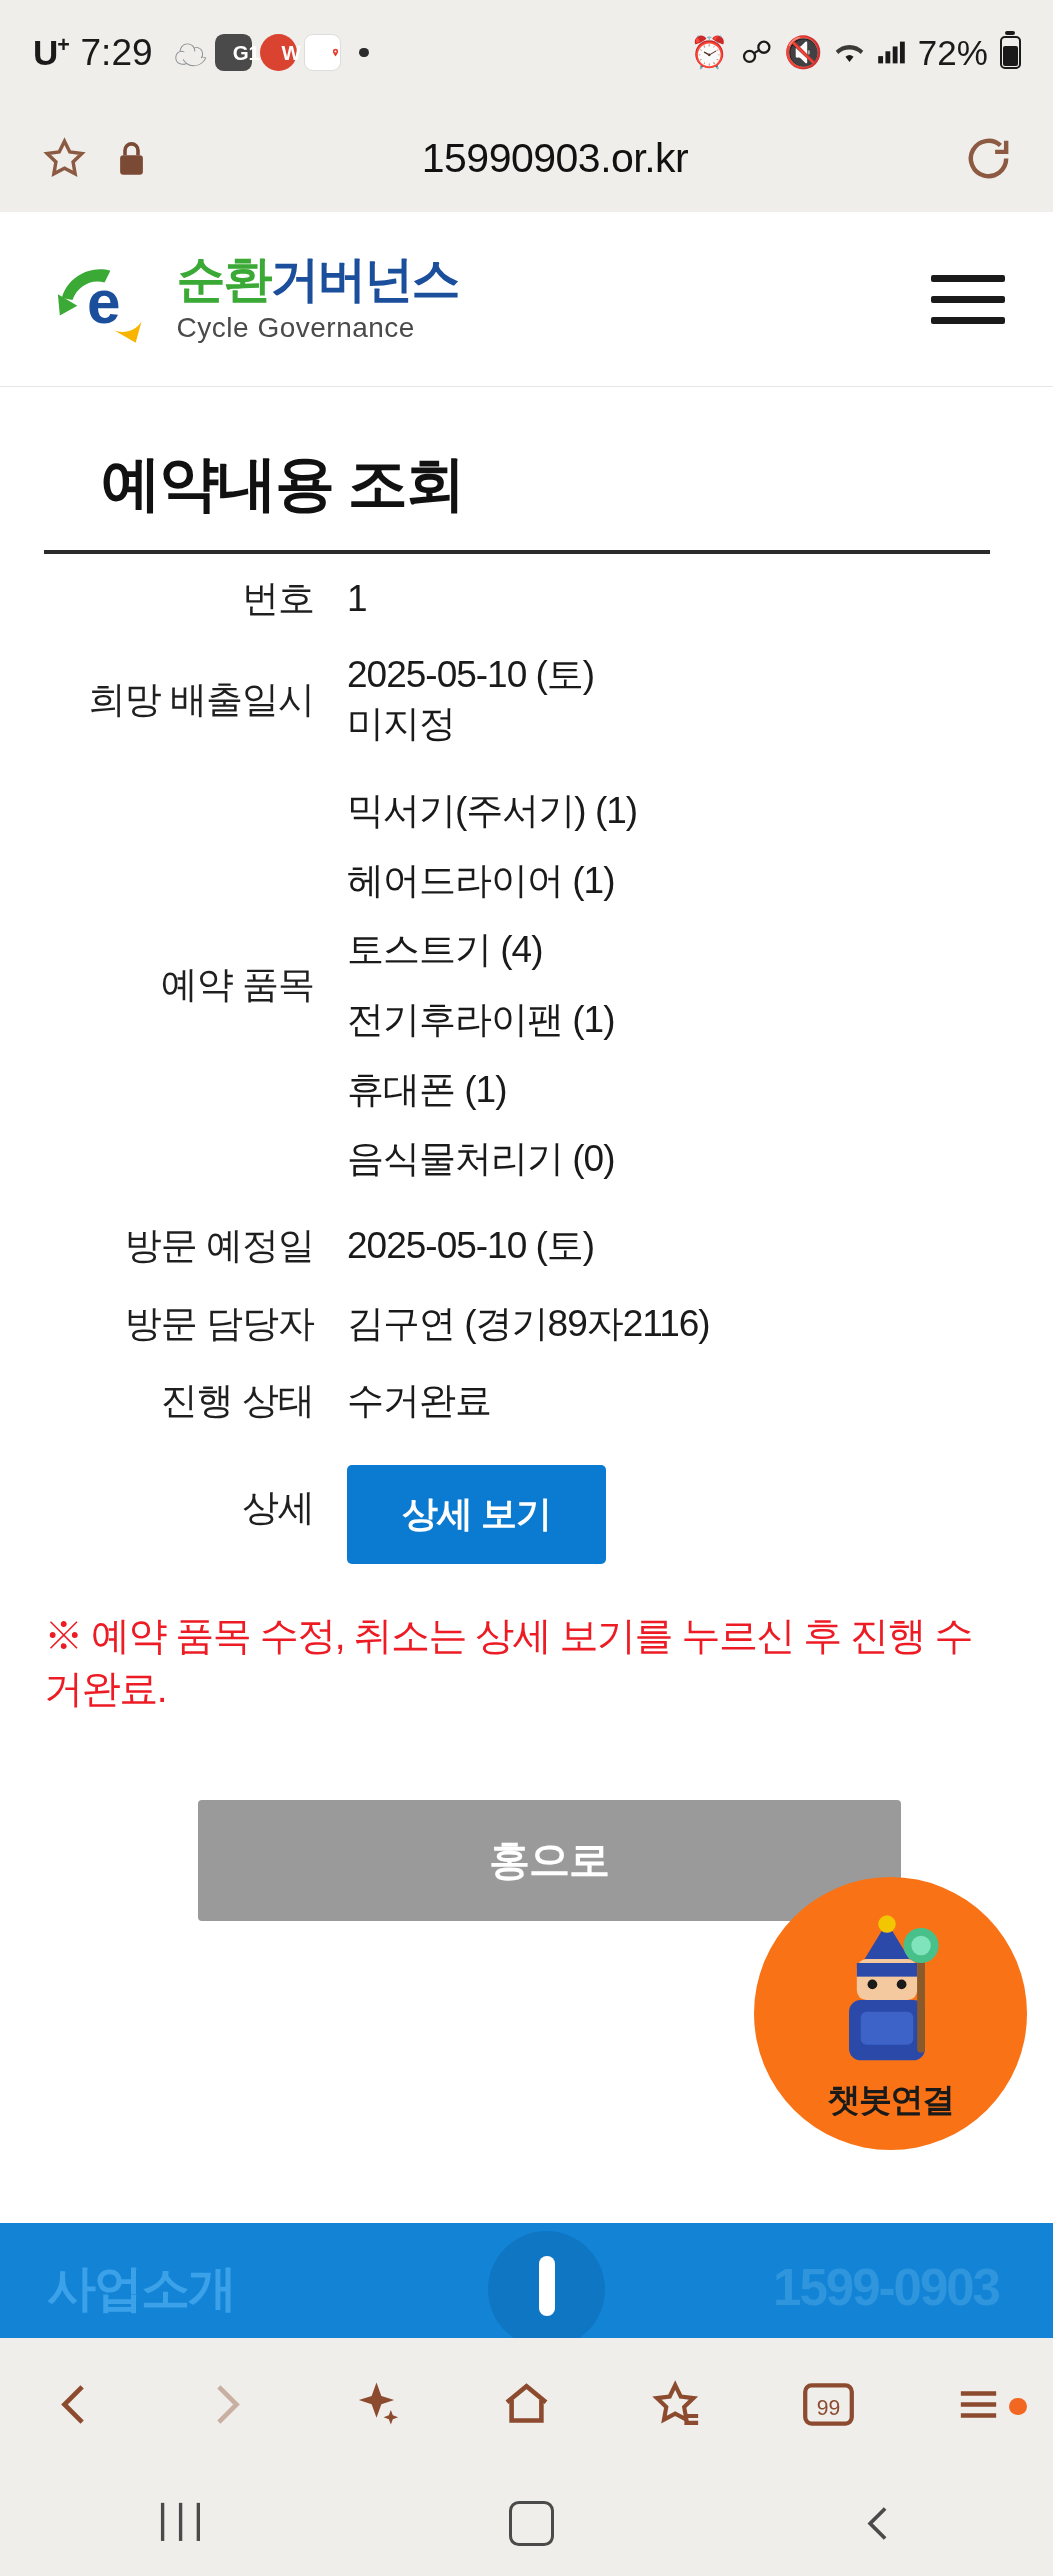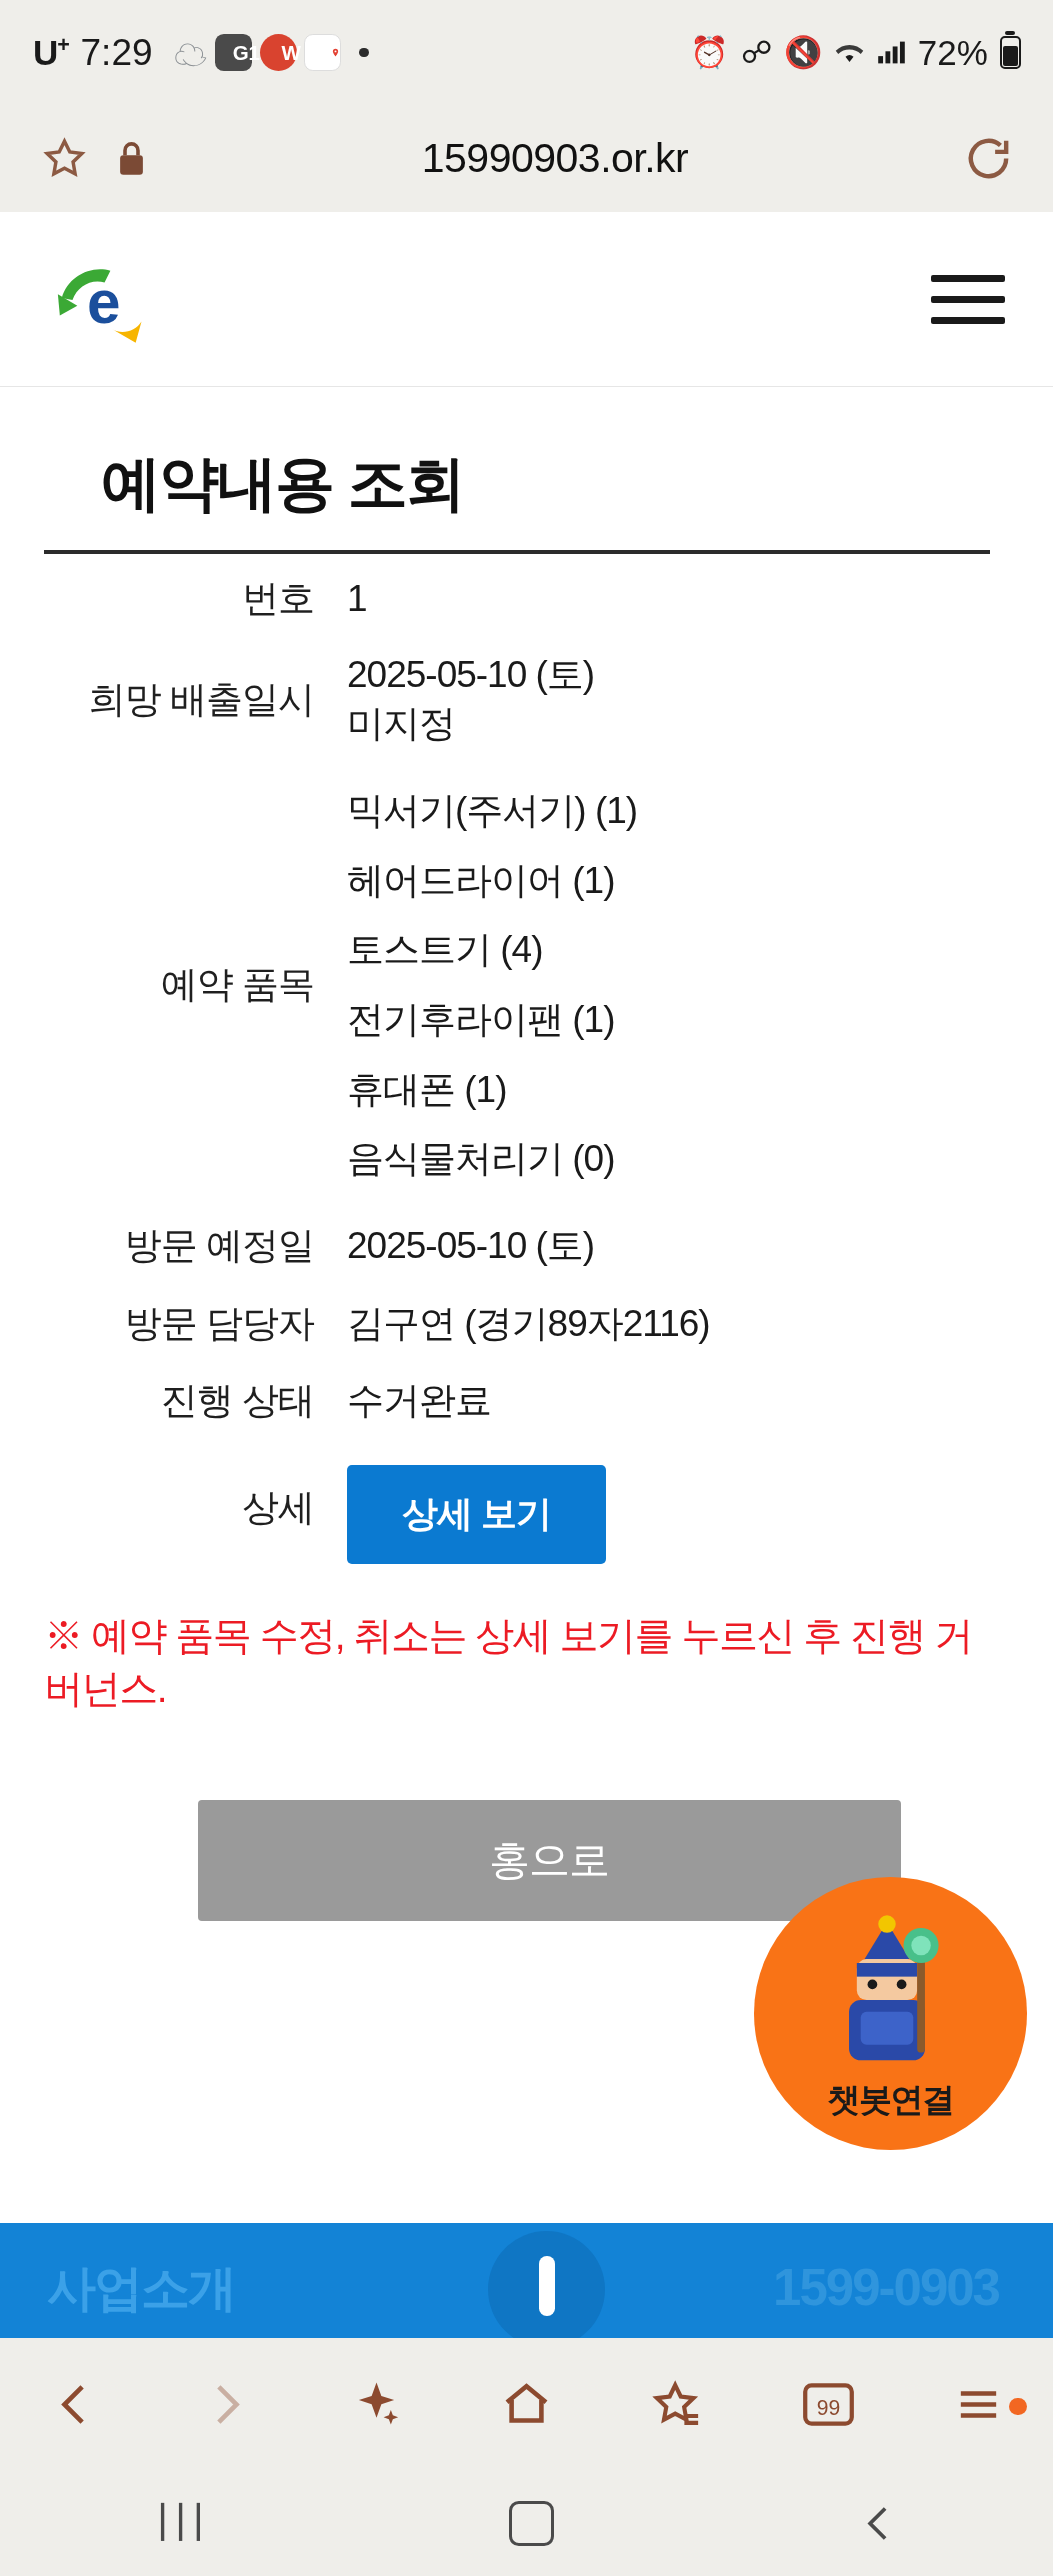--- a/index.html
+++ b/index.html
@@ -146,21 +146,21 @@
     letter-spacing: -1.5px;
     margin: 33px 0 0 -9.8px;
     font-weight: 500;
   }
   .home-btn-wrap { display:flex; justify-content:center; margin-top: 84px; }
   .home-btn {
     width: 703px;
     background: #9a9a9a;
     color: #fff;
     font-size: 41px;
-    font-weight: 400;
+    font-weight: 700;
     text-align: center;
     padding: 33px 0;
     border: none;
     border-radius: 3.9px;
     letter-spacing: -1px;
     margin-left: 44px;
   }
 
   
   .chatbot {
@@ -301,20 +301,24 @@
     <div class="logo-wrap">
       <span class="logo-mark">
         <svg width="105" height="90" viewBox="0 0 108 92">
           <path d="M8 44c6-22 30-34 50-28l-6 12c-14-4-28 4-33 18z" fill="#3ba935"></path>
           <path d="M4 40l20 12-18 10z" fill="#3ba935"></path>
           <path d="M96 52c-6 22-30 34-50 28l6-12c14 4 28-4 33-18z" fill="#f7b500" opacity="0"></path>
           <text x="34" y="70" font-size="62" font-family="Liberation Sans, sans-serif" font-weight="700" fill="#1b4f9c">e</text>
           <path d="M60 76c10 6 24 2 30-8l-6 22z" fill="#f7b500"></path>
         </svg>
       </span>
+      <span>
+        <div class="logo-text-ko"><span class="g">순환</span><span class="b">거버넌스</span></div>
+        <div class="logo-text-en">Cycle Governance</div>
+      </span>
     </div>
     <div class="hamburger">
       <span></span>
       <span></span>
       <span></span>
     </div>
   </div>
 
   <div class="content">
     <div class="page-title">예약내용 조회</div>
@@ -356,21 +360,21 @@
       </tr>
       <tr>
         <th>상세</th>
         <td style="padding-top:25px; padding-bottom:11.7px;">
           <button class="detail-btn">상세 보기</button>
         </td>
       </tr>
     </tbody>
       </table>
 
-    <div class="notice">※ 예약 품목 수정, 취소는 상세 보기를 누르신 후 진행 거버넌스.</div>
+    <div class="notice">※ 예약 품목 수정, 취소는 상세 보기를 누르신 후 진행 수거완료.</div>
 
     <div class="home-btn-wrap">
       <button class="home-btn">홍으로</button>
     </div>
   </div>
 
   <div class="chatbot">
     <span class="bot-figure">
       <svg width="146" height="176" viewBox="0 0 150 180">
         <path d="M52 48 L75 10 L98 48 Z" fill="#2a49a8"></path>

